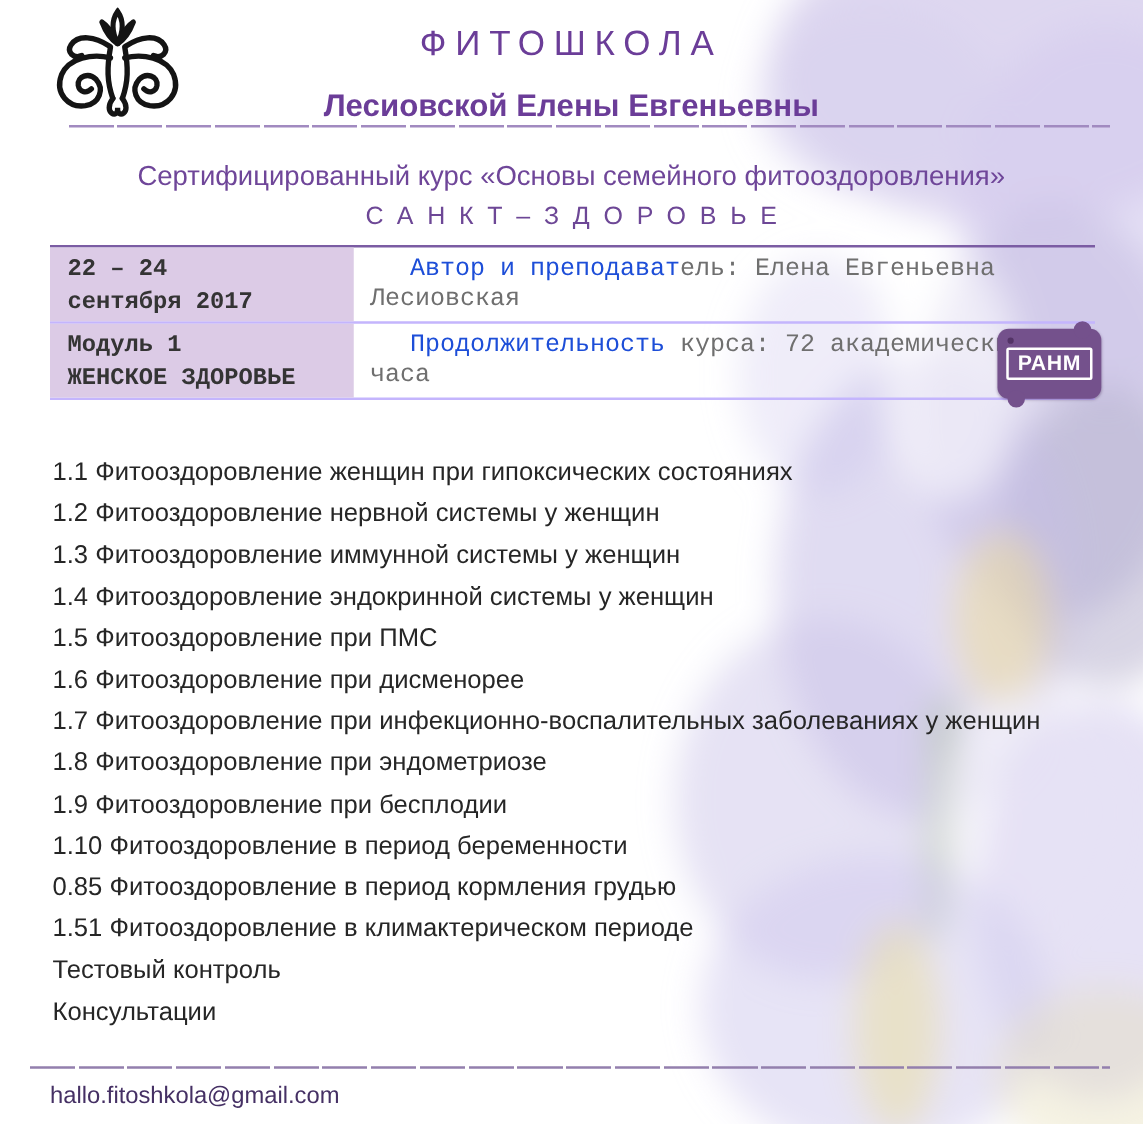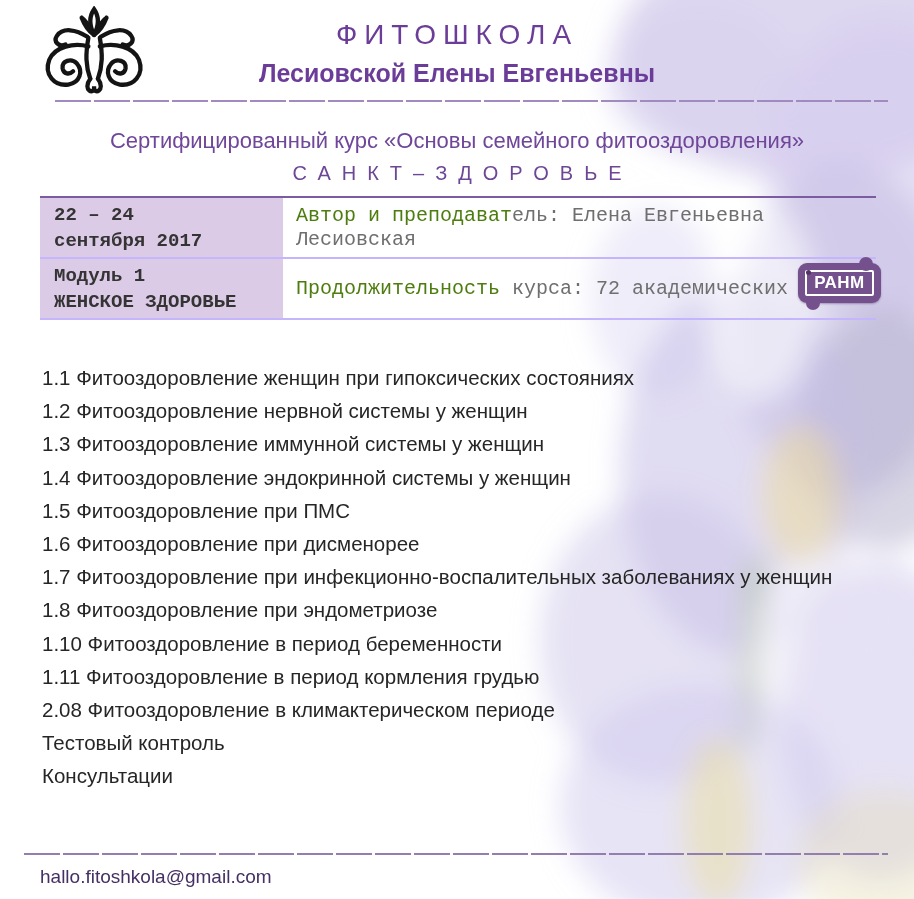--- a/index.html
+++ b/index.html
@@ -15,21 +15,21 @@
 
   
   .logo{position:absolute;left:34px;top:6px;width:124px;height:96px;}
   .header-titles{position:absolute;left:0;right:0;top:20px;text-align:center;}
   .school-title{
     font-size:28px;font-weight:normal;color:#6b3d98;
     letter-spacing:7px;line-height:30px;
   }
   .school-owner{
     font-size:25px;font-weight:bold;color:#6b3d98;
-    margin-top:9px;line-height:28px;
+    margin-top:21px;line-height:28px;
   }
   .divider{
     position:absolute;height:2px;
     background:repeating-linear-gradient(90deg,#a18ac0 0,#a18ac0 36px,rgba(0,0,0,0) 36px,rgba(0,0,0,0) 39px);
   }
   .divider-top{left:55px;right:26px;top:100px;}
   .divider-bottom{left:24px;right:26px;top:853px;background:repeating-linear-gradient(90deg,#937fad 0,#937fad 36px,rgba(0,0,0,0) 36px,rgba(0,0,0,0) 39px);}
   .course-line{
     position:absolute;left:0;right:0;top:128px;text-align:center;
     font-size:22px;color:#6f4699;line-height:26px;
@@ -45,26 +45,26 @@
   .cell-left{
     width:243px;flex:0 0 243px;background:#dccbe6;
     padding:4px 8px 4px 14px;box-sizing:border-box;
     display:flex;flex-direction:column;justify-content:center;
     font-size:19px;font-weight:bold;color:#343434;line-height:26px;
   }
   .cell-right{
     flex:1;display:flex;align-items:center;
     padding-left:13px;font-size:20px;line-height:24px;
   }
-  .t-dark{color:#4d7c0f;}
+  .t-dark{color:#1d4ed8;margin-left:32px;}
   .t-gray{color:#6f6f6f;}
 
   
   .badge{
-    position:absolute;left:798px;top:263px;width:83px;height:40px;
+    position:absolute;left:798px;top:263px;width:83px;height:56px;
     background:#74518c;border-radius:9px;z-index:3;
     display:flex;align-items:center;justify-content:center;
     box-shadow:0 1px 2px rgba(60,30,80,.35);
   }
   .badge::before{content:"";position:absolute;width:14px;height:14px;border-radius:50%;background:#74518c;top:-6px;right:8px;}
   .badge::after{content:"";position:absolute;width:14px;height:14px;border-radius:50%;background:#74518c;bottom:-7px;left:8px;}
   .badge .pin-dot{position:absolute;top:7px;left:8px;width:5px;height:5px;border-radius:50%;background:#533366;}
   .badge .badge-label{
     border:2px solid #ffffff;border-radius:2px;padding:1px 7px;
     color:#ffffff;font-weight:bold;font-size:17px;letter-spacing:.5px;
@@ -171,23 +171,24 @@
 
     <div class="plan-list">
       <div class="plan-item">1.1 Фитооздоровление женщин при гипоксических состояниях</div>
       <div class="plan-item">1.2 Фитооздоровление нервной системы у женщин</div>
       <div class="plan-item">1.3 Фитооздоровление иммунной системы у женщин</div>
       <div class="plan-item">1.4 Фитооздоровление эндокринной системы у женщин</div>
       <div class="plan-item">1.5 Фитооздоровление при ПМС</div>
       <div class="plan-item">1.6 Фитооздоровление при дисменорее</div>
       <div class="plan-item">1.7 Фитооздоровление при инфекционно-воспалительных заболеваниях у женщин</div>
       <div class="plan-item">1.8 Фитооздоровление при эндометриозе</div>
+      <div class="plan-item">1.9 Фитооздоровление при бесплодии</div>
       <div class="plan-item">1.10 Фитооздоровление в период беременности</div>
-      <div class="plan-item">1.11 Фитооздоровление в период кормления грудью</div>
-      <div class="plan-item">2.08 Фитооздоровление в климактерическом периоде</div>
+      <div class="plan-item">0.85 Фитооздоровление в период кормления грудью</div>
+      <div class="plan-item">1.51 Фитооздоровление в климактерическом периоде</div>
       <div class="plan-item">Тестовый контроль</div>
       <div class="plan-item">Консультации</div>
     </div>
 
     <div class="divider divider-bottom"></div>
     <div class="footer">
       <span>hallo.fitoshkola@gmail.com</span>
     </div>
 
   </div>

